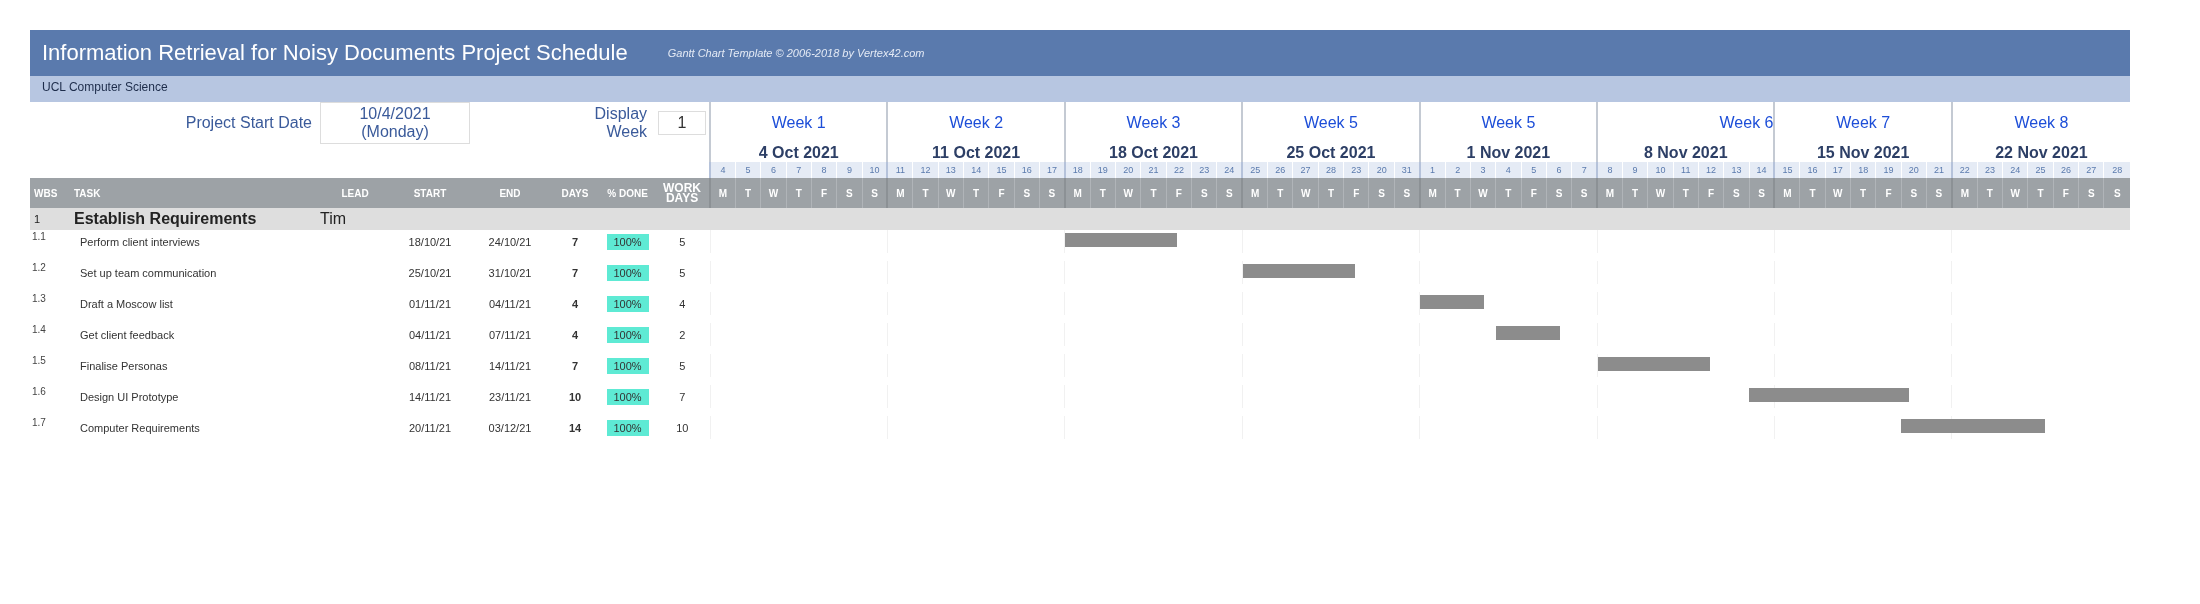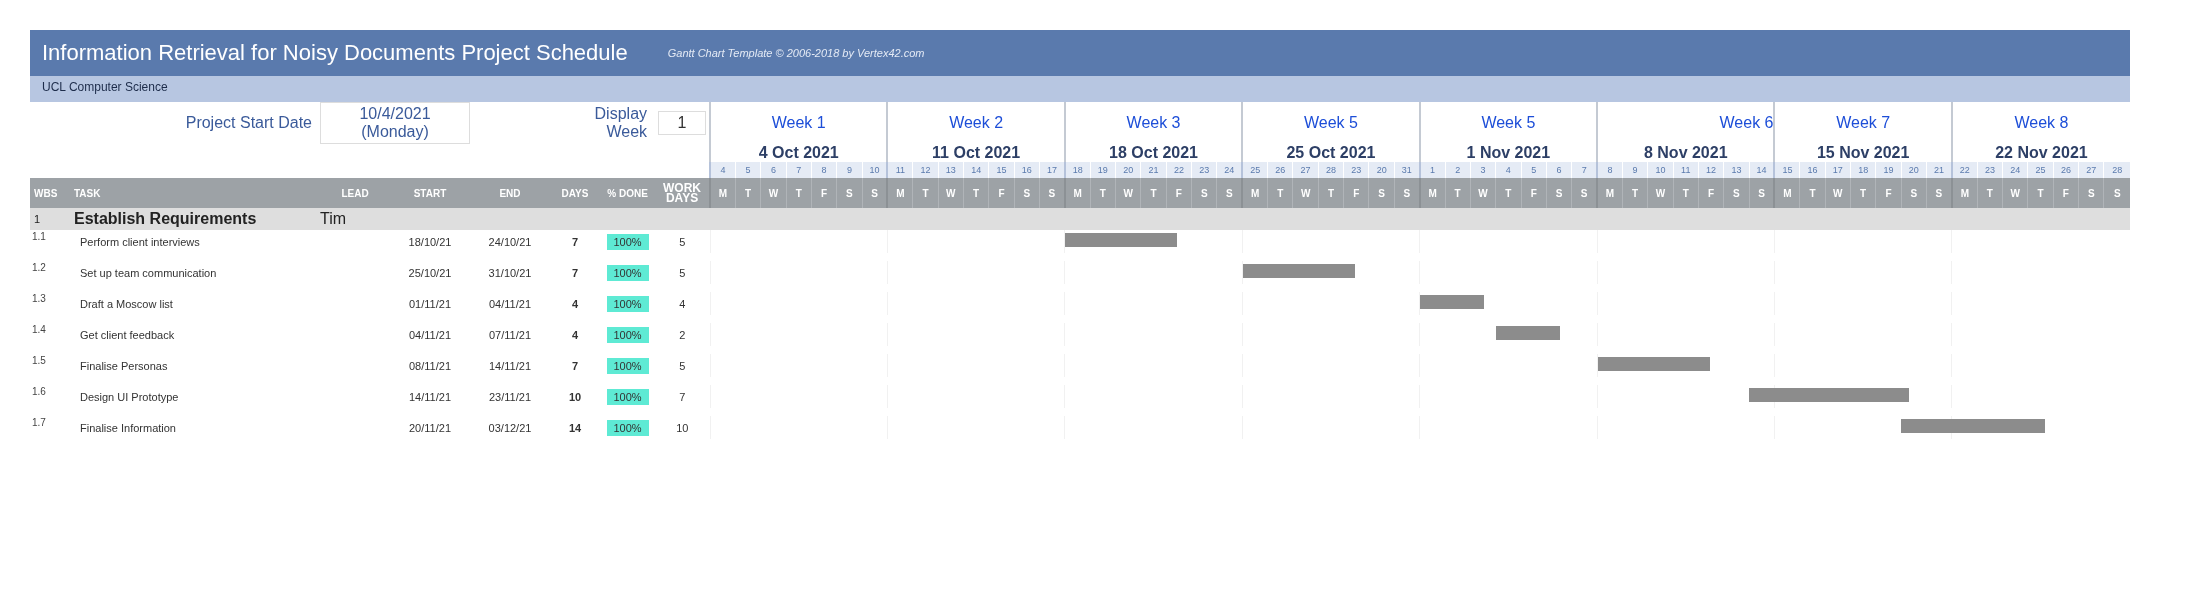--- a/index.html
+++ b/index.html
@@ -760,21 +760,21 @@
           <td class="gantt-cell mon"></td>
           <td class="gantt-cell "></td>
           <td class="gantt-cell "></td>
           <td class="gantt-cell "></td>
           <td class="gantt-cell "></td>
           <td class="gantt-cell "></td>
           <td class="gantt-cell "></td>
         </tr>
         <tr class="task-row">
           <td class="wbs">1.7</td>
-          <td class="task-name">Finalise Information</td>
+          <td class="task-name">Computer Requirements</td>
           <td class="center"></td>
           <td class="center">20/11/21</td>
           <td class="center">03/12/21</td>
           <td class="center"><b>14</b></td>
           <td class="pct-cell"><span class="pct-fill">100%</span></td>
           <td class="center">10</td>
           <td class="gantt-cell mon"></td>
           <td class="gantt-cell "></td>
           <td class="gantt-cell "></td>
           <td class="gantt-cell "></td>

